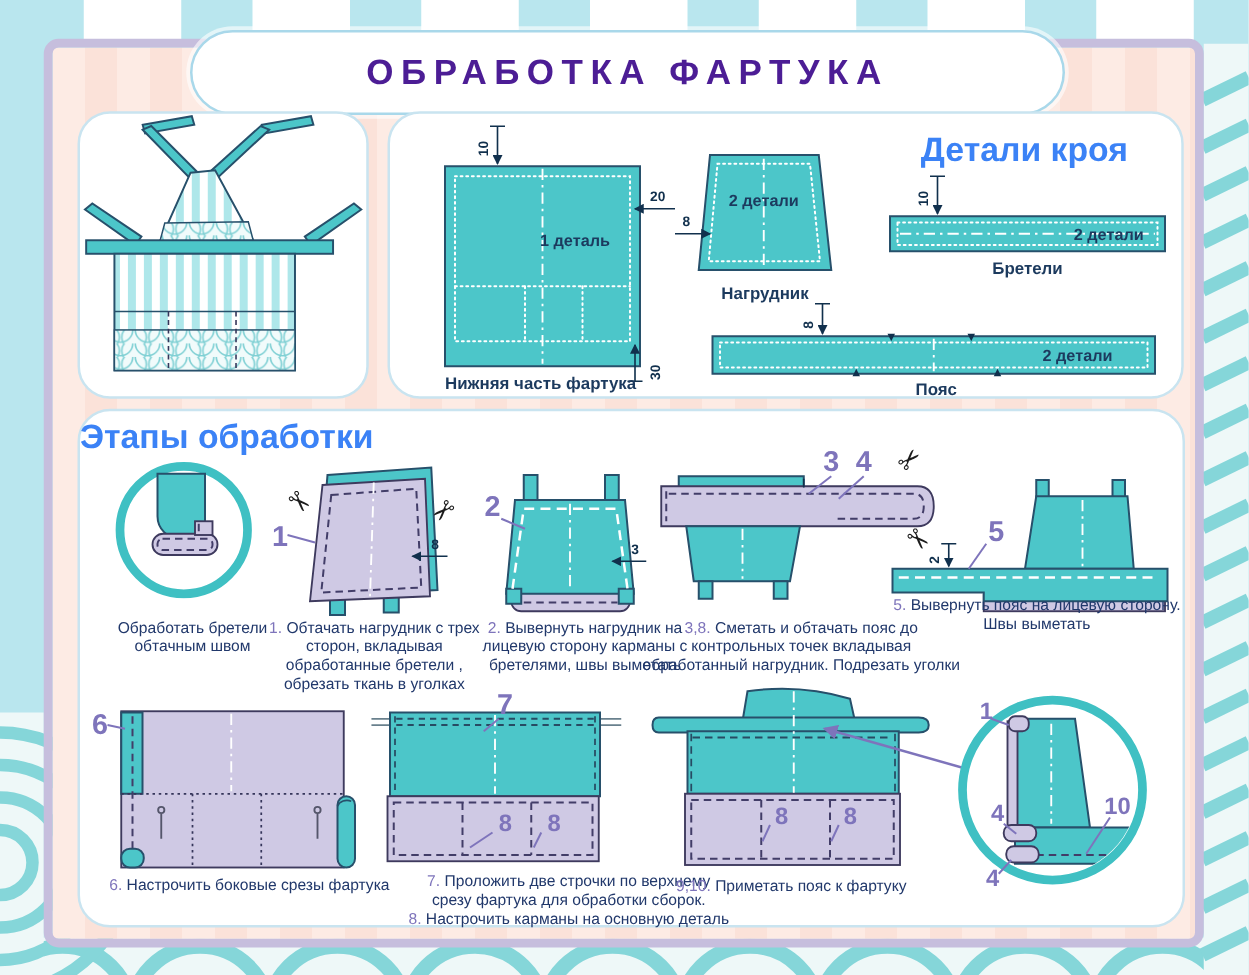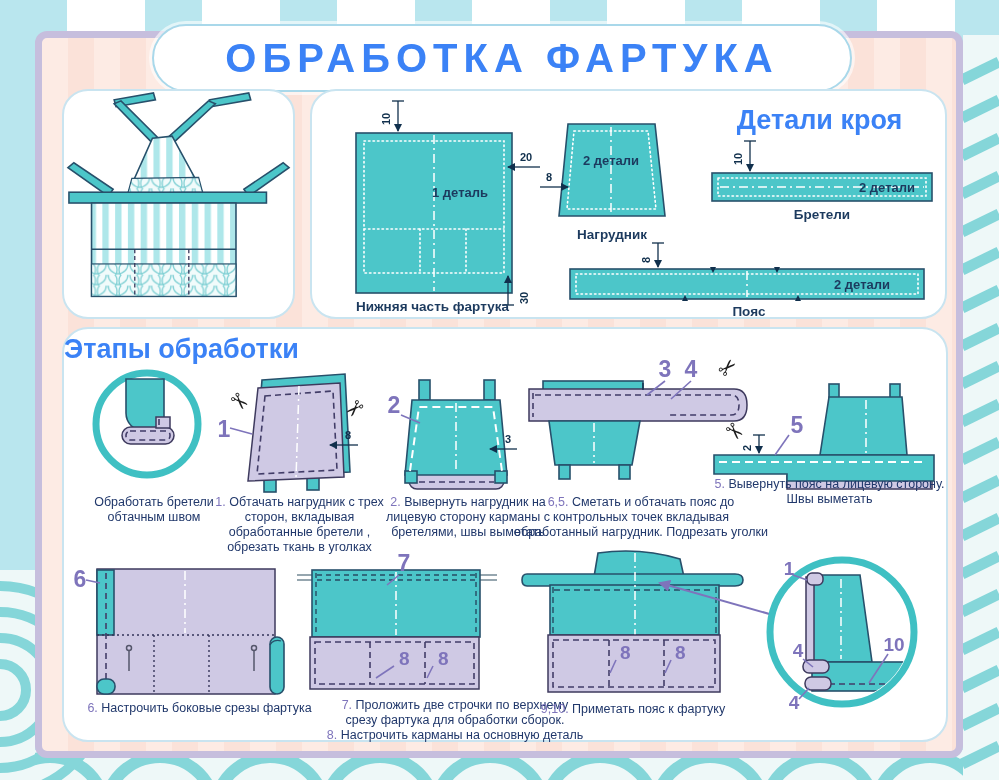--- a/index.html
+++ b/index.html
@@ -6,21 +6,21 @@
   .stage { position:relative; width:999px; height:780px; overflow:hidden;
            background:#b9e6ee; font-family:"Liberation Sans","DejaVu Sans",sans-serif; }
   .bgdeco { position:absolute; left:0; top:0; }
   .poster { position:absolute; left:35px; top:31px; width:928px; height:727px;
             box-sizing:border-box; border:7px solid #c6bedd; border-radius:12px;
             background:repeating-linear-gradient(90deg,#fdebe4 0 26px,#fbe2d9 26px 52px); }
   .title-box { position:absolute; left:110px; top:-14px; width:696px; height:64px;
                background:#ffffff; border:2px solid #a9d8ea; border-radius:34px;
                display:flex; align-items:center; justify-content:center;
                box-shadow:0 0 0 3px rgba(255,255,255,.6); }
-  .title-box h1 { margin:0; font-size:40px; letter-spacing:6px; color:#3b82f6;
+  .title-box h1 { margin:0; font-size:28px; letter-spacing:6px; color:#4c1d95;
                   text-shadow:0 2px 0 rgba(255,255,255,.85); }
   .panel { position:absolute; background:#ffffff; border:2px solid #c9e4f0; border-radius:26px; box-sizing:border-box; }
   .panel-apron   { left:20px;  top:51px;  width:233px; height:230px; }
   .panel-cutting { left:268px; top:51px;  width:637px; height:230px; }
   .panel-stages  { left:20px;  top:289px; width:886px; height:415px; }
   .panel svg { position:absolute; }
   .heading { position:absolute; font-size:27px; font-weight:bold; color:#3b82f6; }
   .cutting-heading { left:400px; top:14px; width:215px; text-align:center; }
   .stages-heading  { left:0; right:0; top:5px; text-align:left; }
   .cap { position:absolute; font-size:12.5px; font-weight:normal; color:#21386b;
@@ -418,21 +418,21 @@
       </div>
       <div class="cap" style="left:148px;top:166px;width:175px">
         <span class="capnum">1.</span>
         <span>Обтачать нагрудник с трех сторон, вкладывая обработанные бретели , обрезать ткань в уголках</span>
       </div>
       <div class="cap" style="left:318px;top:166px;width:172px">
         <span class="capnum">2.</span>
         <span>Вывернуть нагрудник на лицевую сторону карманы с бретелями, швы выметать</span>
       </div>
       <div class="cap" style="left:448px;top:166px;width:258px">
-        <span class="capnum">6,5.</span>
+        <span class="capnum">3,8.</span>
         <span>Сметать и обтачать пояс до контрольных точек вкладывая обработанный нагрудник. Подрезать уголки</span>
       </div>
       <div class="cap" style="left:648px;top:148px;width:235px">
         <span class="capnum">5.</span>
         <span>Вывернуть пояс на лицевую сторону. Швы выметать</span>
       </div>
       <div class="cap" style="left:18px;top:372px;width:235px">
         <span class="capnum">6.</span>
         <span>Настрочить боковые срезы фартука</span>
       </div>

